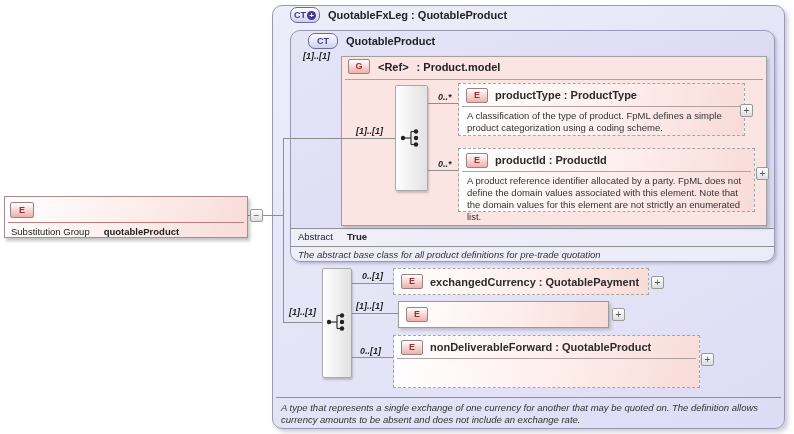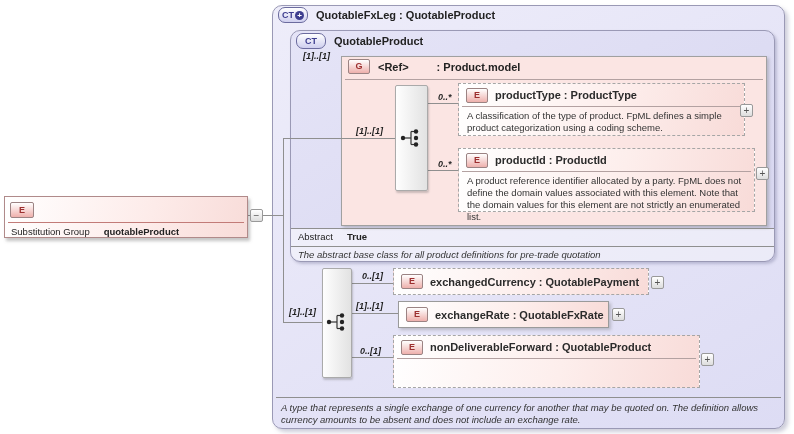--- a/index.html
+++ b/index.html
@@ -12,21 +12,21 @@
   .inner { background:linear-gradient(150deg,#e5e4f7 0%,#d7d6f0 100%);
            box-shadow:2px 2px 3px rgba(110,110,145,.35); }
   .facts-band { position:absolute; background:rgba(255,255,255,.5); border-radius:0 0 10px 10px; }
 
   .group-box { position:absolute; background:#fbe5e3; border:1px solid #a0a0a0;
                box-shadow:2px 2px 3px rgba(90,90,90,.3); box-sizing:border-box; }
 
   .ct-header { position:absolute; display:flex; align-items:center; gap:8px; }
   .ct-badge { display:inline-flex; align-items:center; justify-content:center; min-width:22px; height:14px;
               border:1px solid #6b6b9e; border-radius:7px; background:linear-gradient(#ffffff,#cfcfef);
-              font-size:9px; font-weight:bold; color:#3d3d8f; padding:0 3px; }
+              font-size:9px; font-weight:bold; color:#3d3d8f; padding:0 3px;margin-left:12px; }
   .plus-circle { display:inline-block; width:9px; height:9px; border-radius:50%; background:#3d3d8f;
                  color:#ffffff; font-size:8px; line-height:9px; text-align:center; margin-left:1px; font-weight:bold; }
   .title { font-size:11px; font-weight:bold; color:#222222; white-space:nowrap;text-align:center; }
 
   .e-badge { display:inline-block; flex:0 0 auto; width:20px; height:13px; border:1px solid #9b8383;
              border-radius:2px; background:linear-gradient(#ffffff,#eeb0ac); color:#9c2f2f;
              font-size:9px; font-weight:bold; text-align:center; line-height:13px; }
 
   .ebox { position:absolute; background:linear-gradient(105deg,#ffffff 0%,#fdeeec 55%,#f8dbd8 100%);
           box-sizing:border-box; }
@@ -89,21 +89,21 @@
   </div>
 
   <div class="ct-header" style="left:296px;top:33px">
     <span class="ct-badge">CT</span>
     <span class="title">QuotableProduct</span>
   </div>
 
   <div class="ct-header" style="left:348px;top:59px">
     <span class="e-badge">G</span>
     <span class="title">&lt;Ref&gt;</span>
-    <span class="title" style="margin-left:20px">: Product.model</span>
+    <span class="title" style="margin-left:0">: Product.model</span>
   </div>
   <div class="hline" style="left:345px;top:79px;width:418px;background:#b3a1a1"></div>
 
   <div class="seqbox" style="left:395px;top:85px;width:33px;height:106px"></div>
   <svg class="abs" style="left:400px;top:128px" width="22" height="20" viewBox="0 0 22 20">
     <line x1="2" y1="10" x2="11" y2="10" stroke="#333" stroke-width="1.2"></line>
     <line x1="11" y1="3.5" x2="11" y2="16.5" stroke="#333" stroke-width="1.2"></line>
     <line x1="11" y1="3.5" x2="15" y2="3.5" stroke="#333" stroke-width="1.2"></line>
     <line x1="11" y1="16.5" x2="15" y2="16.5" stroke="#333" stroke-width="1.2"></line>
     <circle cx="3" cy="10" r="2.2" fill="#222"></circle>
@@ -154,21 +154,20 @@
     <div class="ehead full">
       <span class="e-badge">E</span>
       <span class="ename">exchangedCurrency : QuotablePayment</span>
     </div>
   </div>
   <div class="btn" style="left:651px;top:276px">+</div>
 
   <div class="ebox solid" style="left:398px;top:301px;width:211px;height:27px">
     <div class="ehead full">
       <span class="e-badge">E</span>
-      <span class="ename">exchangeRate : QuotableFxRate</span>
     </div>
   </div>
   <div class="btn" style="left:612px;top:308px">+</div>
 
   <div class="ebox dashed" style="left:393px;top:335px;width:307px;height:53px">
     <div class="ehead">
       <span class="e-badge">E</span>
       <span class="ename">nonDeliverableForward : QuotableProduct</span>
     </div>
     <div class="esep"></div>

